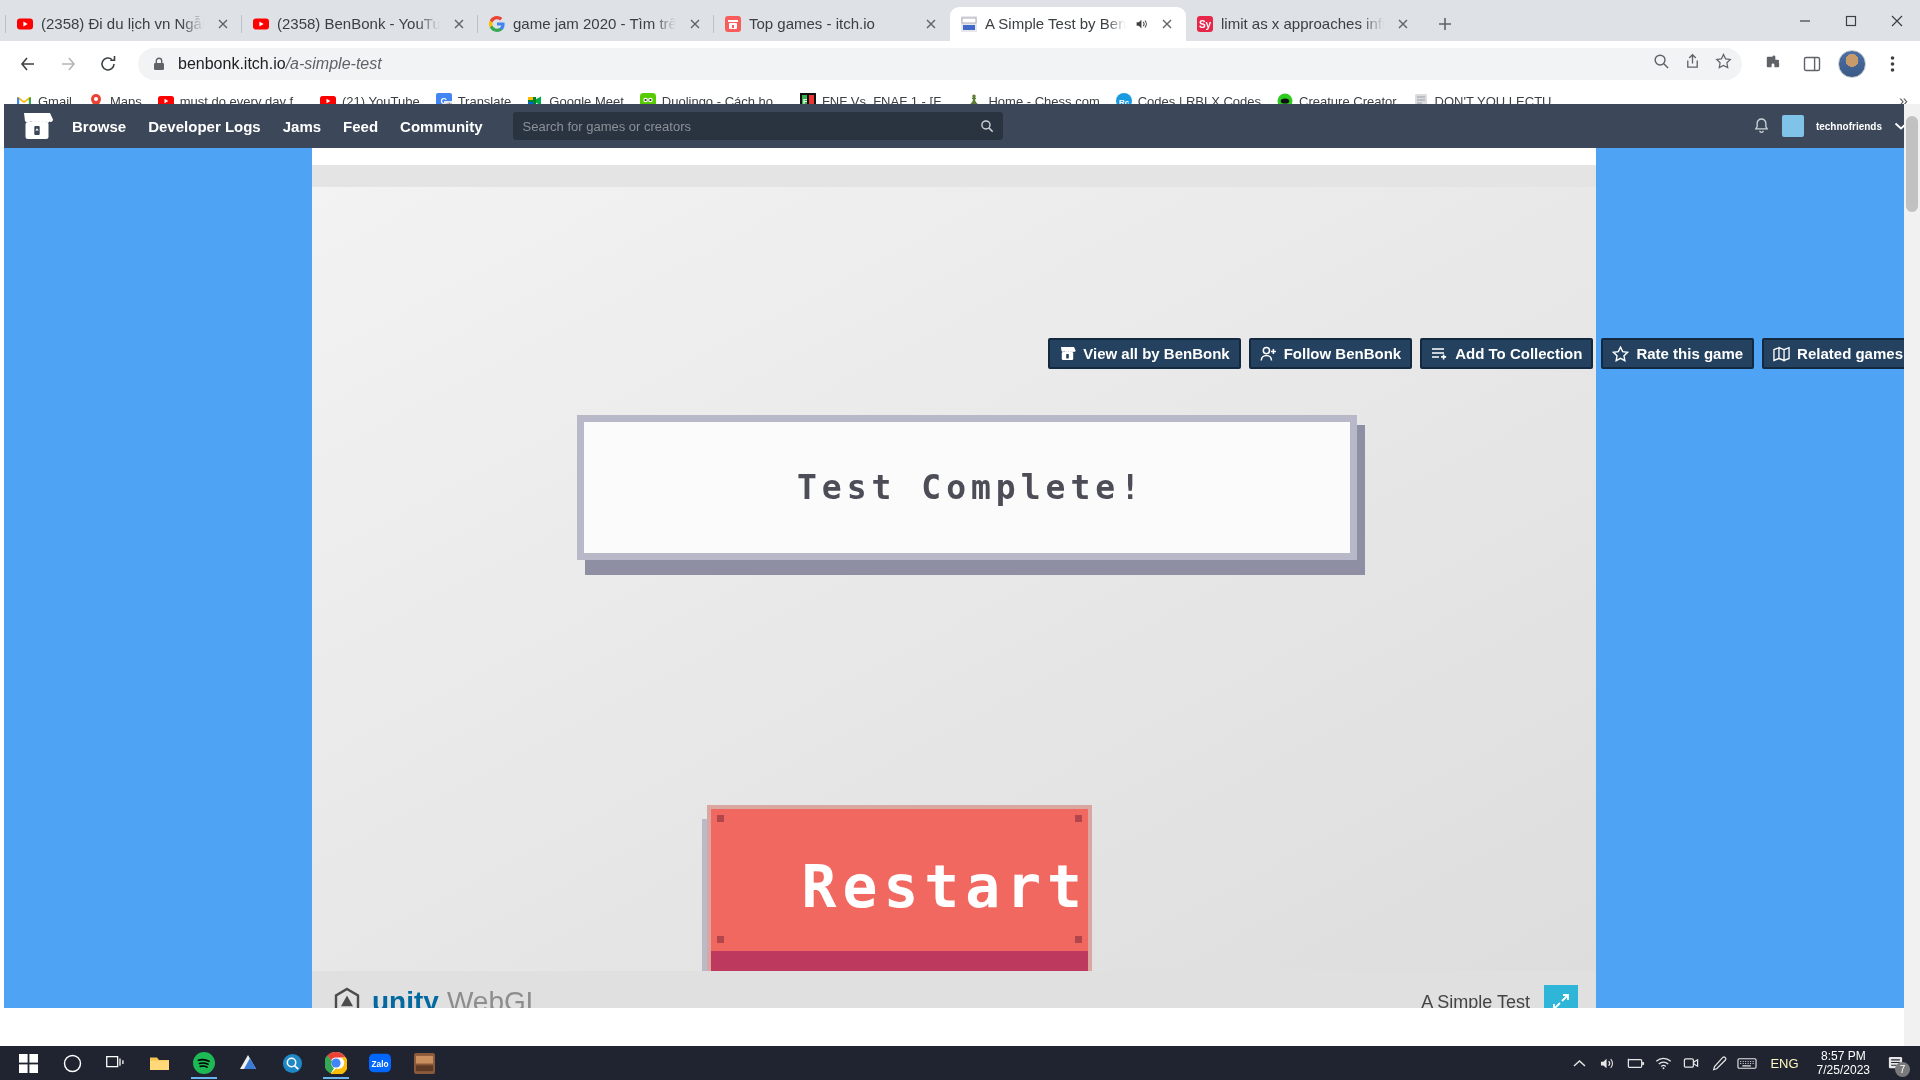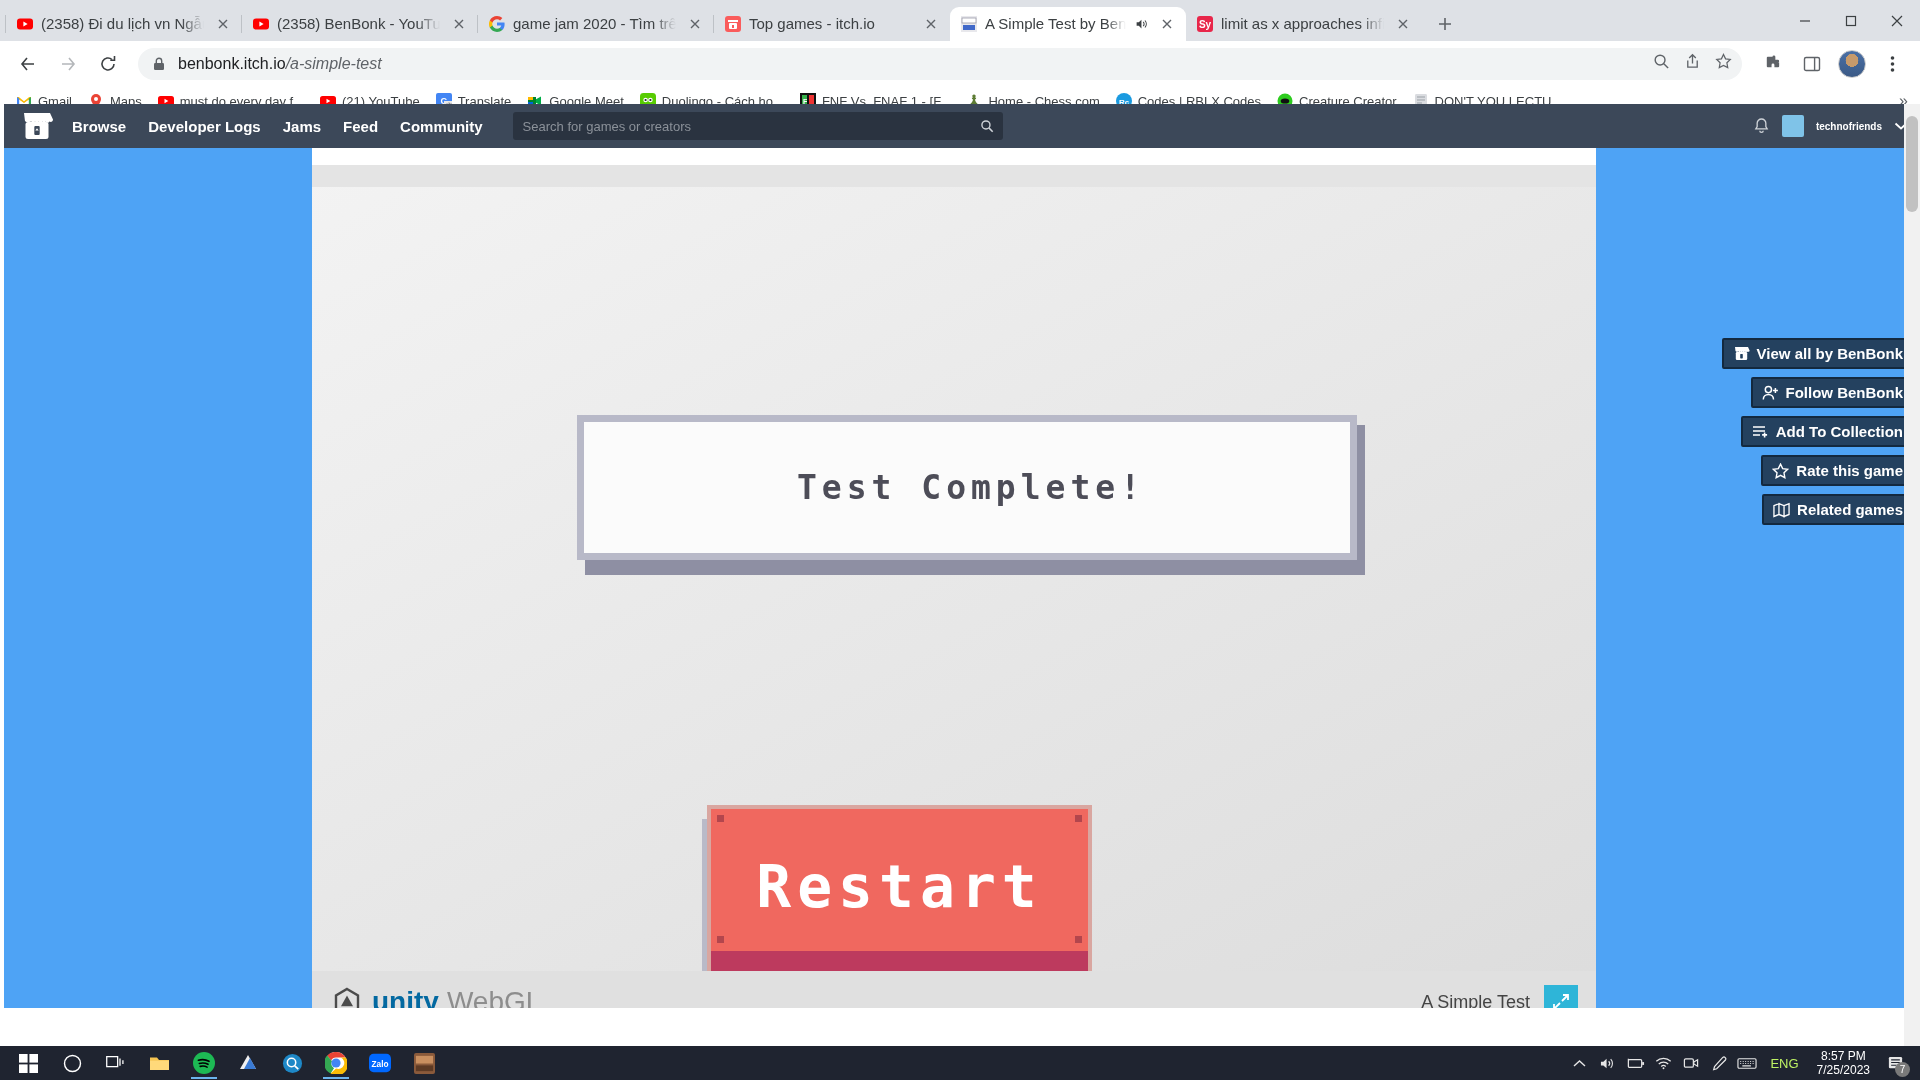--- a/index.html
+++ b/index.html
@@ -127,21 +127,21 @@
   .result-line {
     position:absolute; left:0; top:495px; width:1284px; text-align:center;
     font-size:50px; letter-spacing:6px;
   }
 
   .restart-wrap { position:absolute; left:390px; top:640px; width:390px; height:230px; }
   .restart-shadow { position:absolute; left:0; top:14px; width:385px; height:205px; background:#b9bac8; }
   .restart-btn {
     position:absolute; left:5px; top:0; width:385px; height:200px;
     background:#f0685f; border:4px solid #d9a6a0;
-    display:flex; align-items:center; justify-content:center;
+    display:flex; align-items:center; justify-content:flex-end;
   }
   .restart-btn::after {
     content:""; position:absolute; left:0; bottom:0; width:100%; height:50px;
     background:#bd3a5e;
   }
   .restart-label { font-size:58px; color:#fff; letter-spacing:6px; position:relative; z-index:2; margin-bottom:36px;}
   .corner { position:absolute; width:7px; height:7px; background:#b3464d; }
 
   .game-footer {
     position:absolute; left:308px; top:823px; width:1284px; height:62px;
@@ -153,21 +153,21 @@
   .unity-webgl { font-size:28px; color:#8d8d8d; }
   .footer-right { display:flex; align-items:center; gap:14px; }
   .game-name { font-size:18px; color:#444; }
   .fullscreen-btn {
     width:34px; height:34px; background:#2eb5d8; display:flex;
     align-items:center; justify-content:center;
   }
   .blue-btm { position:absolute; left:308px; top:885px; width:1284px; height:13px; background:#fff; }
 
   
-  .side-actions { position:absolute; right:10px; top:190px; display:flex; flex-direction:column; align-items:flex-end; gap:8px; }
+  .side-actions { position:absolute; right:10px; top:190px; display:flex; flex-direction:row; align-items:flex-end; gap:8px; }
   .side-btn {
     background:#24415f; border:2px solid #13293f; color:#fff;
     font-size:15px; font-weight:bold; padding:5px 9px;
     display:flex; align-items:center; gap:7px; white-space:nowrap; border-radius:2px;
   }
   .side-btn svg { flex-shrink:0; }
 
   
   .scrollbar { position:absolute; right:0; top:104px; width:16px; height:942px; background:#f1f1f1; }
   .scrollthumb { position:absolute; right:2px; top:12px; width:12px; height:96px; background:#c1c1c1; border-radius:6px; }
@@ -176,21 +176,21 @@
   .taskbar {
     position:absolute; left:0; top:1046px; width:1920px; height:34px;
     background:#1f2430; display:flex; align-items:center; padding:0 6px;
   }
   .tb-item { width:44px; height:34px; display:flex; align-items:center; justify-content:center; position:relative; }
   .tb-item.run::after {
     content:""; position:absolute; bottom:1px; left:9px; width:26px; height:2px; background:#6cb4ee;
   }
   .tray { margin-left:auto; display:flex; align-items:center; gap:2px; padding-right:4px; }
   .tray-ico { width:26px; height:34px; display:flex; align-items:center; justify-content:center; color:#e6e6e6; font-size:13px;}
-  .tray-lang { color:#bef264; font-size:13px; padding:0 8px; }
+  .tray-lang { color:#fef9c3; font-size:13px; padding:0 8px; }
   .tray-clock { color:#ffffff; font-size:12px; line-height:14px; text-align:center; padding:0 8px; }
   .tray-notif { width:30px; height:34px; display:flex; align-items:center; justify-content:center; position:relative; }
   .notif-badge {
     position:absolute; right:0px; bottom:3px; width:15px; height:15px; border-radius:50%;
     background:#7a7a7a; color:#fff; font-size:10px; display:flex; align-items:center; justify-content:center;
   }
 </style>
 </head>
 <body>
 

